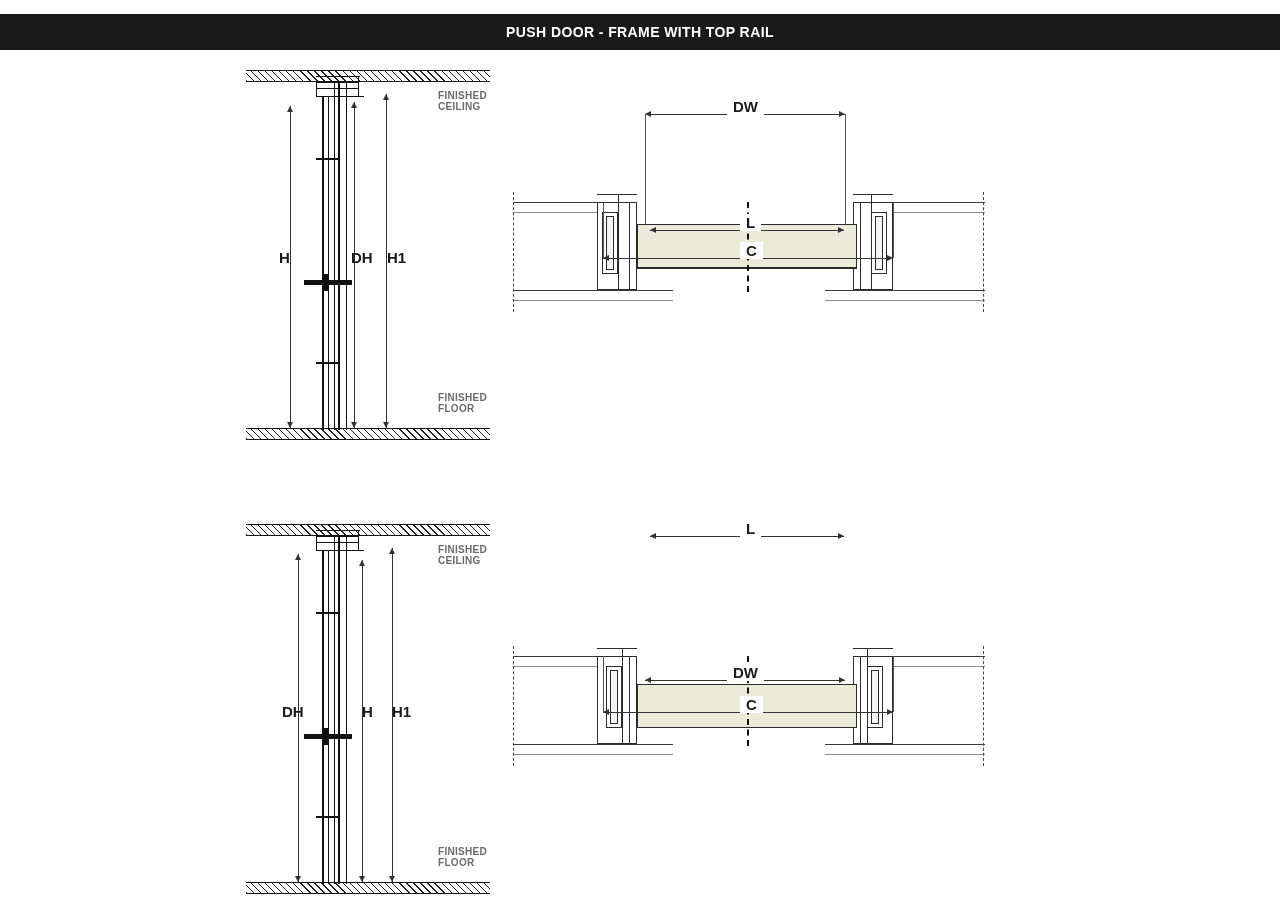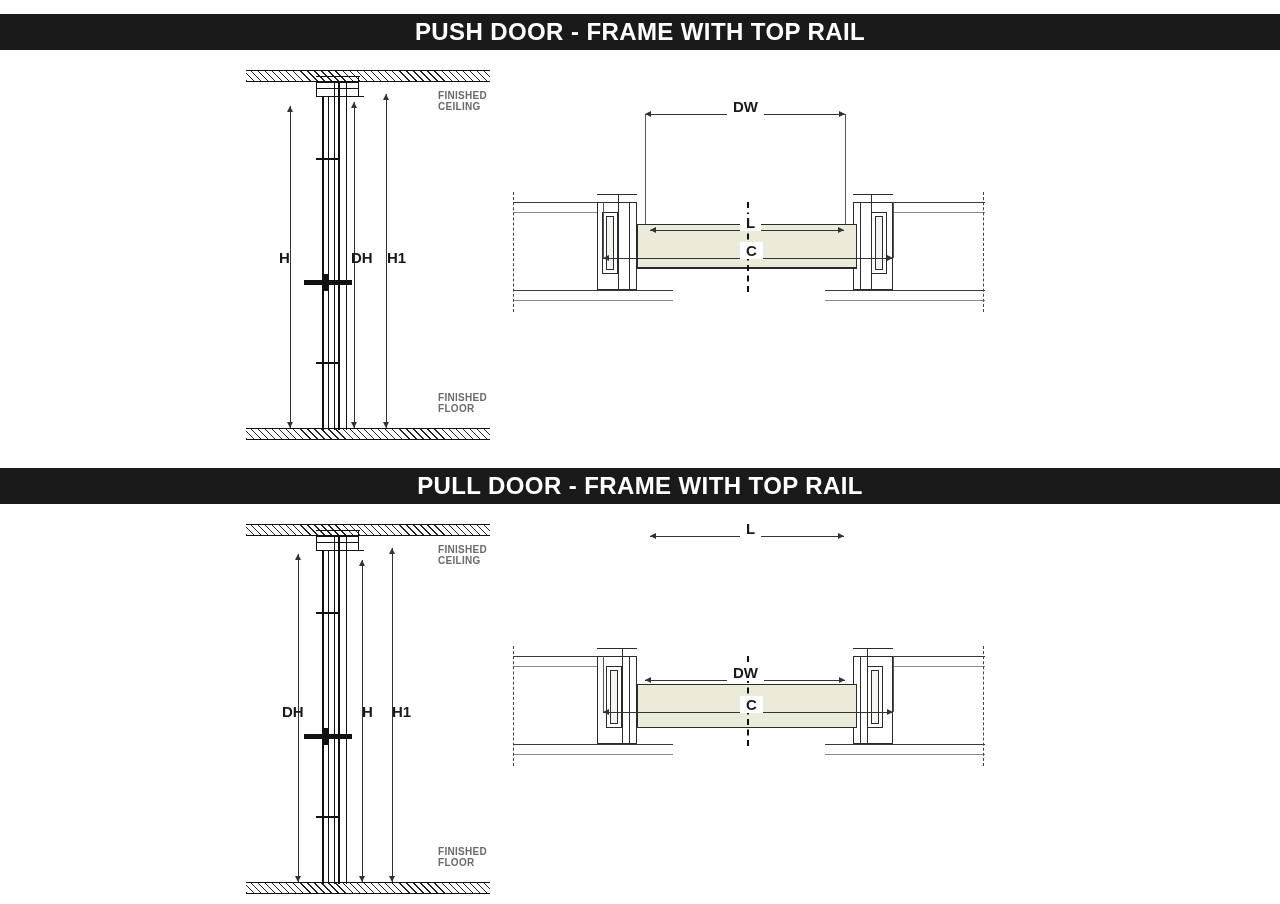--- a/index.html
+++ b/index.html
@@ -4,21 +4,21 @@
 <style>
   html,body{margin:0;padding:0;background:#ffffff;}
   body{width:1280px;height:904px;font-family:"Liberation Sans",sans-serif;overflow:hidden;}
   .page{position:relative;width:1280px;height:904px;}
 
   
   .title-bar{
     position:absolute;left:0;width:1280px;height:36px;
     background:#1a1a1a;color:#ffffff;
     display:flex;align-items:center;justify-content:center;
-    font-size:24px;font-weight:bold;letter-spacing:.4px;
+    font-size:14px;font-weight:bold;letter-spacing:.4px;
   }
   #bar1{top:14px;}
   #bar2{top:468px;}
 
   .panel{position:absolute;left:0;width:1280px;height:410px;}
   #panel1{top:56px;}
   #panel2{top:510px;}
 
   
   .elev{position:absolute;left:246px;top:6px;width:250px;height:390px;}
@@ -156,23 +156,20 @@
       <div class="ext" style="left:145px;top:168px;height:0px;"></div>
       <div class="lbl" style="left:235px;top:152px;background:#fff;padding:0 6px;">L</div>
 
       <div class="dim-h" style="left:98px;top:196px;width:290px;"></div>
       <div class="ext" style="left:98px;top:140px;height:56px;"></div>
       <div class="ext" style="left:388px;top:140px;height:56px;"></div>
       <div class="lbl" style="left:235px;top:180px;background:#fff;padding:0 6px;">C</div>
     </div>
   </div>
 
-  <div class="title-bar" id="bar2">
-    <span>PULL DOOR - FRAME WITH TOP RAIL</span>
-  </div>
 
   <div class="panel" id="panel2">
 
     <div class="elev">
       <div class="hatch-band hatch-top"></div>
       <div class="hatch-band hatch-bot"></div>
 
       <div class="vline2" style="left:76px;top:34px;height:334px;"></div>
       <div class="vline" style="left:82px;top:34px;height:334px;"></div>
       <div class="vline" style="left:88px;top:20px;height:348px;"></div>

